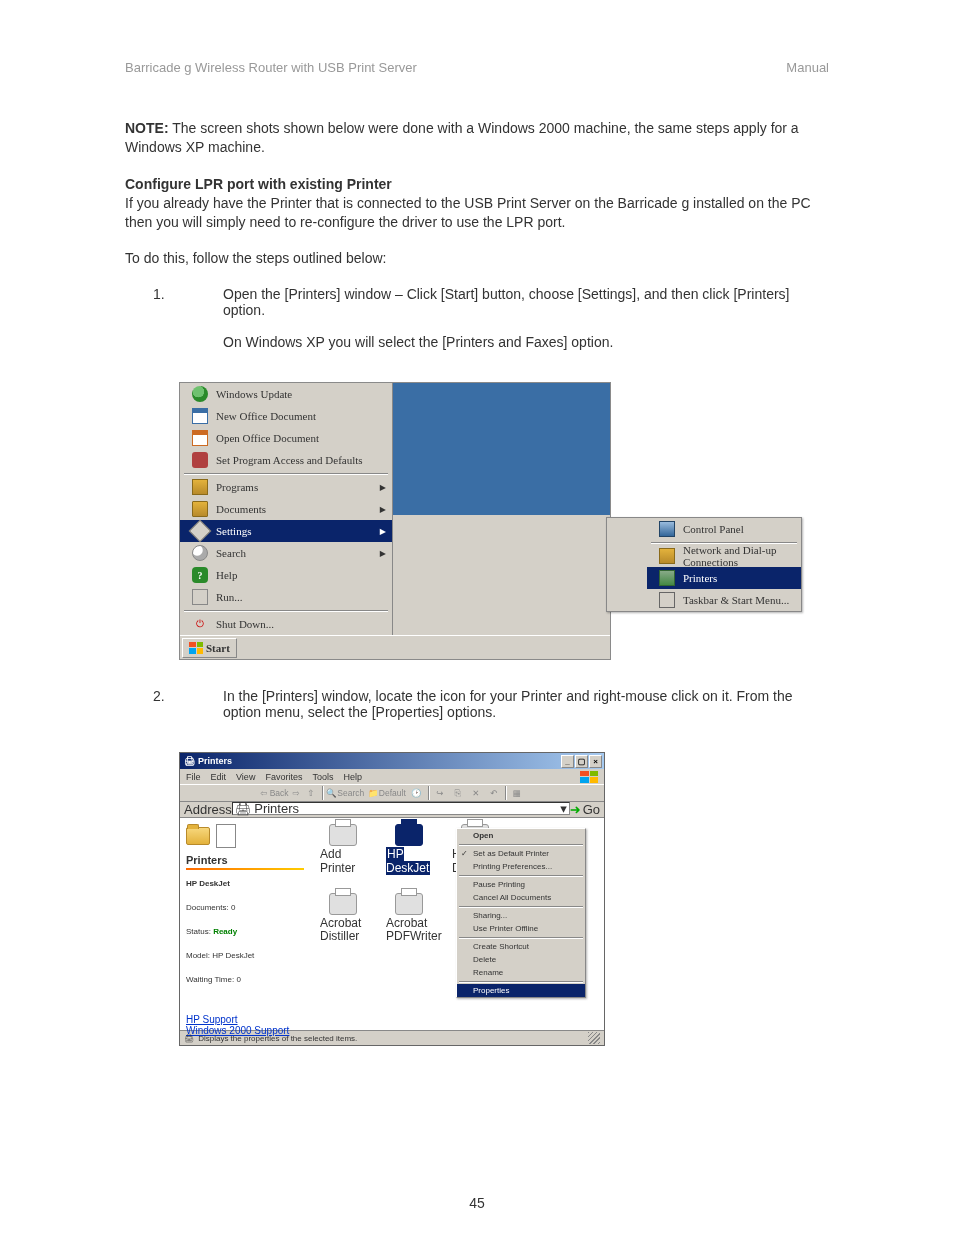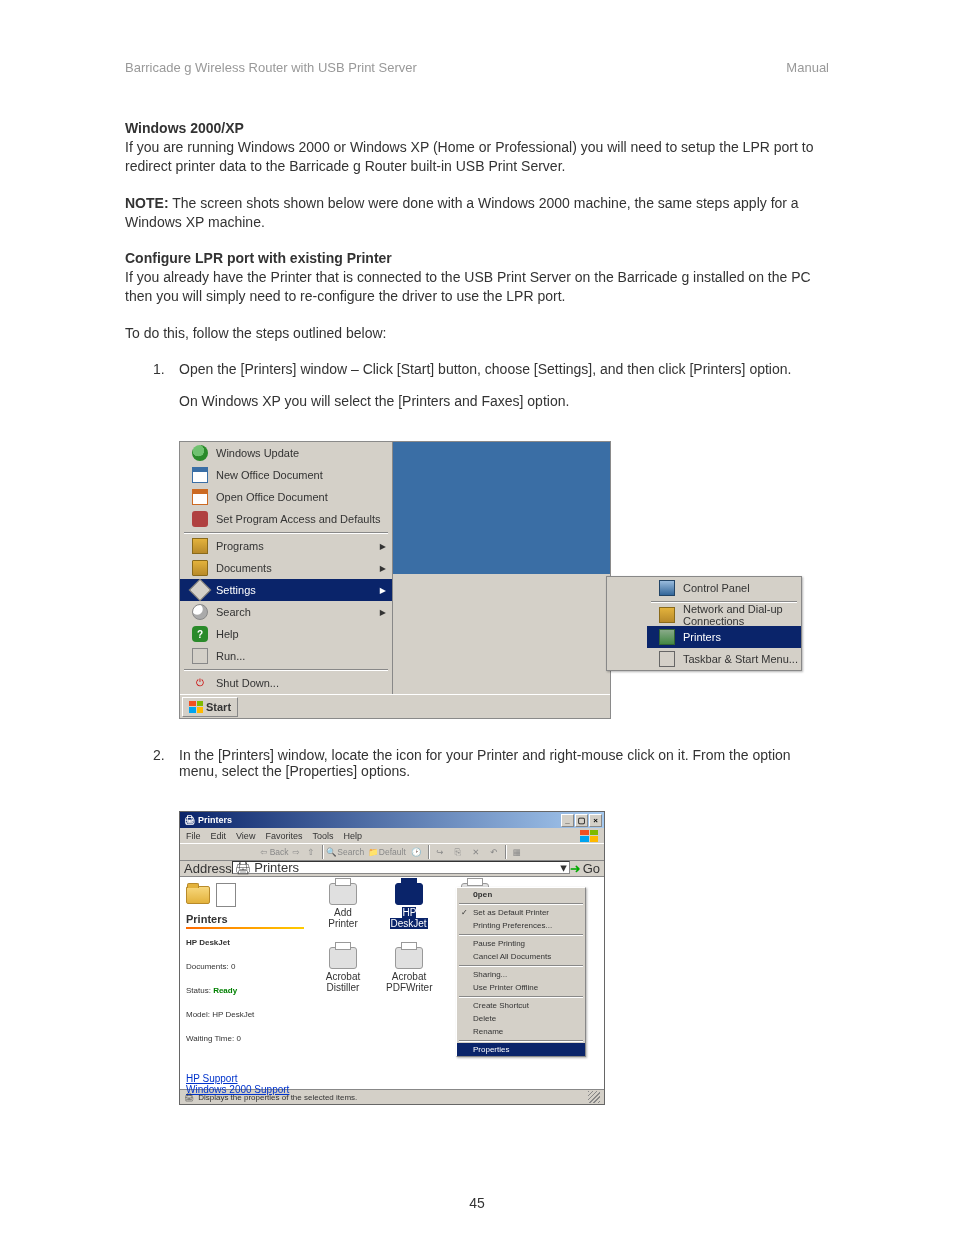--- a/index.html
+++ b/index.html
@@ -12,28 +12,28 @@
       background: #fff;
       position: relative;
     }
     .page { padding: 60px 125px 40px 125px; }
     .header-row { display: flex; justify-content: space-between; color: #999; font-size: 13px; margin-bottom: 44px; }
     .section { margin-bottom: 18px; line-height: 1.35; }
     .bold { font-weight: bold; }
     .ol-item { display: flex; margin-bottom: 16px; margin-left: 28px; padding-right: 4px; }
     .ol-num { width: 26px; flex-shrink: 0; }
     .ol-body { flex: 1; }
-    .ol-body p { margin-bottom: 16px; }
+    .ol-body p { margin-bottom: 16px; margin-left: 44px; }
 
     
     .screenshot1 {
       margin-left: 54px;
       width: 432px;
       border: 1px solid #8a8a8a;
-      font-family: Liberation Sans, sans-serif;
+      font-family: Liberation Serif, serif;
       font-size: 11px;
       background: #d4d0c8;
       position: relative;
       margin-bottom: 28px;
     }
     .sm-body { display: flex; }
     .sm-left { width: 213px; background: #d4d0c8; border-right: 1px solid #888; position: relative; }
     .sm-right { flex: 1; position: relative; }
     .sm-desktop { height: 132px; background: #3a6ea5; }
     .sm-item { display: flex; align-items: center; height: 22px; padding-left: 12px; gap: 8px; }
@@ -102,36 +102,36 @@
     .folder-ic::before { content:''; position:absolute; top:-4px; left:0; width:10px; height:4px; background:#e3b23c; border:1px solid #b88a2a; border-bottom:none; border-radius:2px 2px 0 0; }
     .page-ic { width:20px; height:24px; border:1px solid #888; background:#fff; }
     .pw-title { font-weight:bold; font-size:11px; margin-bottom:2px; }
     .pw-hr { height:2px; background:linear-gradient(90deg,#ff6a00,#ffcc00); margin-bottom:8px; }
     .pw-info { font-size:8px; line-height:1.5; }
     .pw-info .b { font-weight:bold; }
     .pw-info .ready { color:#008000; font-weight:bold; }
     .pw-links { margin-top:28px; font-size:10px; color:#0033cc; text-decoration:underline; }
     .pw-main { flex:1; padding:6px 10px; position:relative; }
     .pw-icons { display:flex; gap:20px; margin-bottom:18px; }
-    .pw-icon-col { width:46px; text-align:center; font-size:10px; line-height:1.1; }
+    .pw-icon-col { width:46px; text-align:left; font-size:12px; line-height:1.1; }
     .printer-ic { width:28px; height:22px; margin:0 auto 2px; background:#e0e0e0; border:1px solid #999; border-radius:3px; position:relative; }
     .printer-ic::before { content:''; position:absolute; top:-6px; left:5px; right:5px; height:6px; background:#fff; border:1px solid #999; }
     .printer-ic.sel { background:#0a246a; border-color:#0a246a; }
     .printer-ic.sel::before { background:#0a246a; border-color:#0a246a; }
     .sel-label { background:#0a246a; color:#fff; padding:0 1px; }
     .ctx-menu {
       position:absolute; left:146px; top:10px; width:130px;
       background:#d4d0c8; border:1px solid #888;
       border-top-color:#fff; border-left-color:#fff;
       box-shadow:1px 1px 2px rgba(0,0,0,.3);
       font-size:8px;
     }
     .ctx-item { padding:2px 6px 2px 16px; position:relative; }
     .ctx-item.hl { background:#0a246a; color:#fff; }
-    .ctx-item.b { font-weight:bold;font-family:Liberation Mono, monospace; }
+    .ctx-item.b { font-weight:bold; }
     .ctx-chk::before { content:'✓'; position:absolute; left:4px; }
     .ctx-sep { height:1px; background:#888; margin:2px 2px; box-shadow:0 1px 0 #fff; }
     .statusbar { height:15px; background:#d4d0c8; border-top:1px solid #888; display:flex; align-items:center; padding:0 4px; gap:4px; font-size:8px; }
     .grip { margin-left:auto; width:12px; height:12px; background:repeating-linear-gradient(135deg,#888 0 1px,#d4d0c8 1px 3px); }
 
     .page-num { position:absolute; bottom:24px; left:0; right:0; text-align:center; font-size:14px; }
     .ic-globe { background: radial-gradient(circle at 40% 35%, #6fc16f 0 40%, #2a8a2a 42% 100%); border-radius:50%; }
     .ic-doc { background:#fff; border:1px solid #3a6ea5; box-shadow:inset 0 4px 0 #3a6ea5; }
     .ic-doc2 { background:#fff; border:1px solid #cc6a22; box-shadow:inset 0 4px 0 #cc6a22; }
     .ic-gear { background:#b04040; border-radius:3px; }
@@ -149,24 +149,20 @@
   </style>
 </head>
 <body>
 
 <div class="page">
   <div class="header-row">
     <span>Barricade g Wireless Router with USB Print Server</span>
     <span>Manual</span>
   </div>
 
-  <div class="section">
-    <span class="bold">Windows 2000/XP</span><br>
-    <span>If you are running Windows 2000 or Windows XP (Home or Professional) you will need to setup the LPR port to redirect printer data to the Barricade g Router built-in USB Print Server.</span>
-  </div>
 
   <div class="section">
     <span class="bold">NOTE:</span>
     <span>The screen shots shown below were done with a Windows 2000 machine, the same steps apply for a Windows XP machine.</span>
   </div>
 
   <div class="section">
     <span class="bold">Configure LPR port with existing Printer</span><br>
     <span>If you already have the Printer that is connected to the USB Print Server on the Barricade g installed on the PC then you will simply need to re-configure the driver to use the LPR port.</span>
   </div>

